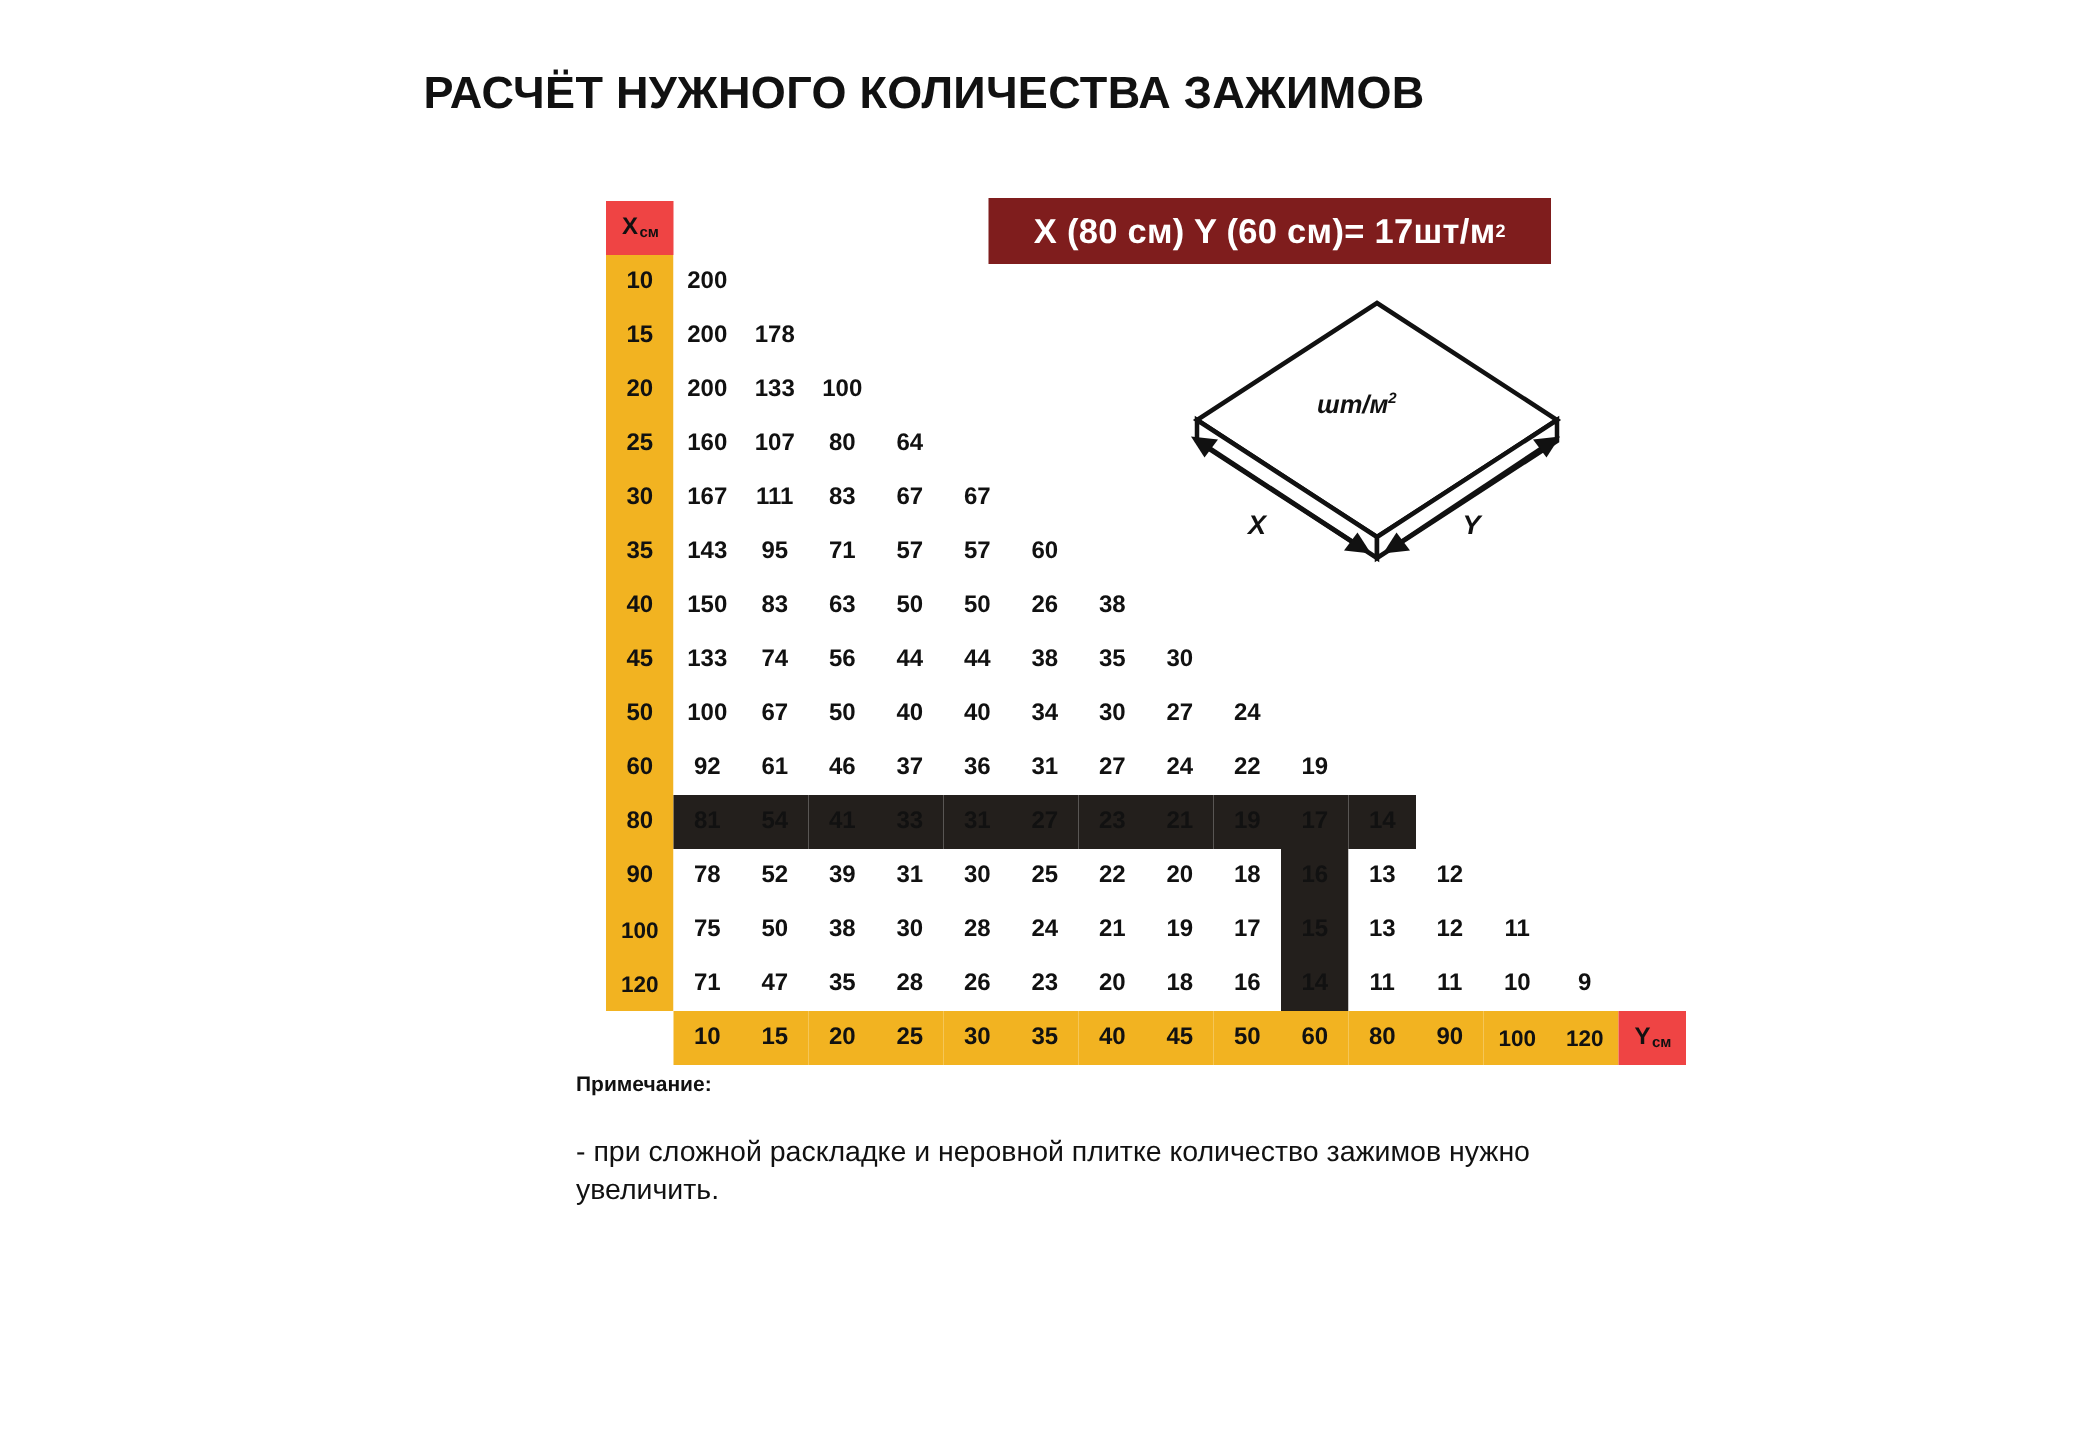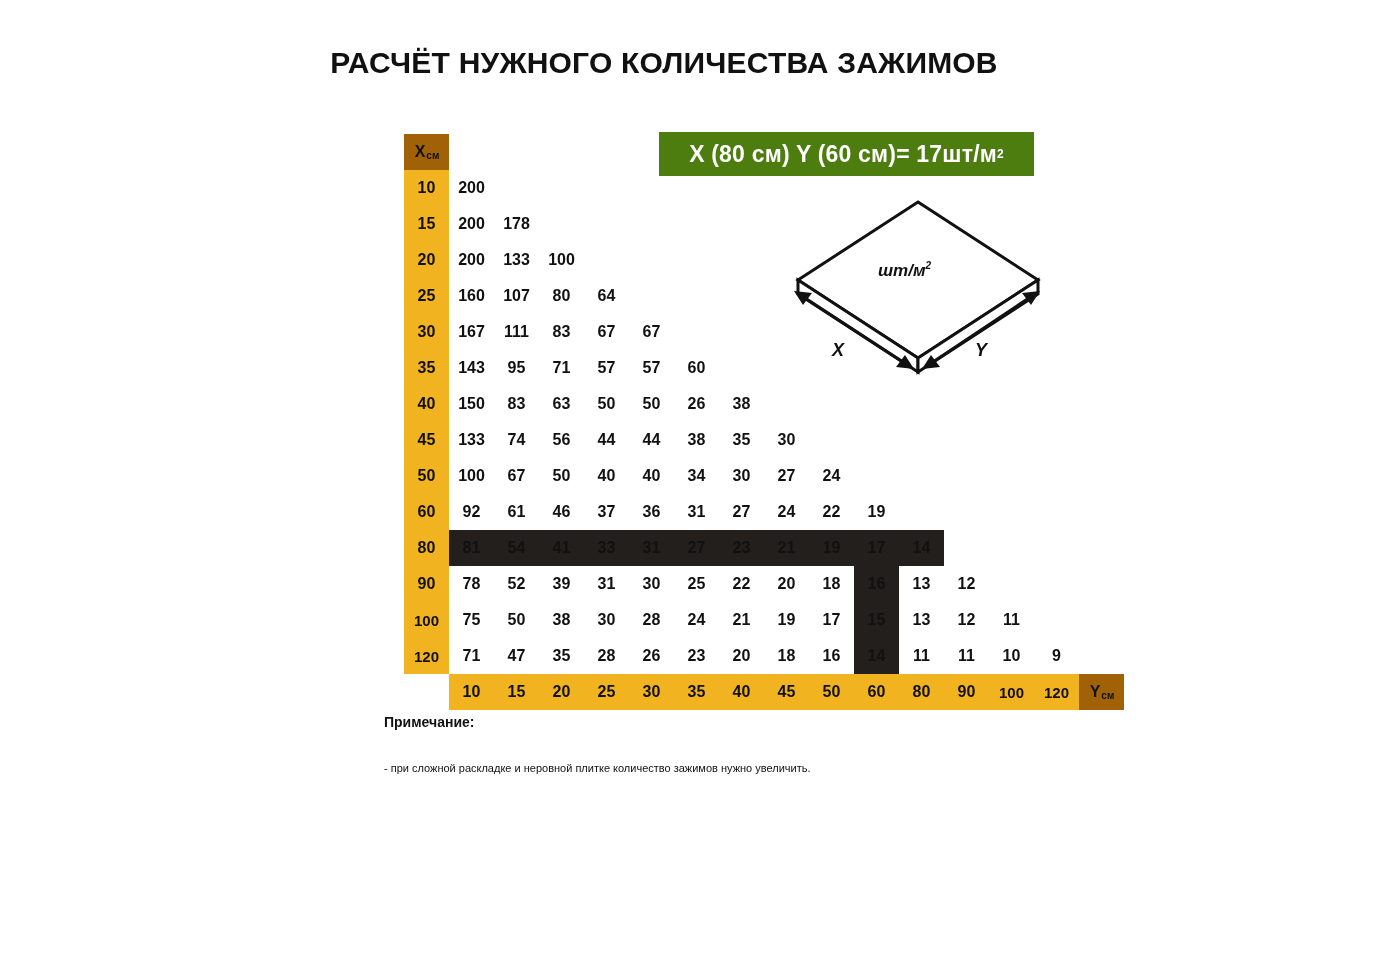--- a/index.html
+++ b/index.html
@@ -26,21 +26,20 @@
   .title {
     position: absolute;
     left: 0;
     top: 46px;
     width: 1232px;
     text-align: center;
     font-size: 30px;
     font-weight: bold;
     letter-spacing: 0.2px;
     color: #111111;
-    margin-left: 48px;
   }
 
   
   .table-wrap {
     position: absolute;
     left: 403px;
     top: 133px;
   }
   table.calc {
     border-collapse: collapse;
@@ -74,40 +73,40 @@
   td.hdr.small {
     font-size: 15px;
   }
   td.dark {
     border: 2px solid #111111;
     background: #231f1c;
     color: #ffffff;
   }
   td.corner {
     border: 2px solid #111111;
-    background: #a16207;
+    background: #ef4444;
     font-size: 16px;
   }
   .axis-sub {
     font-size: 10px;
     font-weight: bold;
     vertical-align: baseline;
     position: relative;
     top: 2px;
     left: 1px;
   }
 
   
   .badge {
     position: absolute;
     left: 659px;
     top: 132px;
     width: 375px;
     height: 44px;
-    background: #4d7c0f;
+    background: #7f1d1d;
     color: #ffffff;
     font-size: 23px;
     font-weight: bold;
     display: flex;
     align-items: center;
     justify-content: center;
     letter-spacing: 0.2px;
   }
   .badge sup {
     font-size: 12px;
@@ -154,21 +153,21 @@
     top: 714px;
     width: 680px;
   }
   .notes .note-title {
     font-size: 14px;
     font-weight: bold;
     color: #111111;
     margin: 0 0 26px 0;
   }
   .notes p {
-    font-size: 11px;
+    font-size: 19px;
     line-height: 25px;
     color: #111111;
     margin: 0 0 24px 0;
   }
 </style>
 </head>
 <body>
 
 <div id="page">
 

